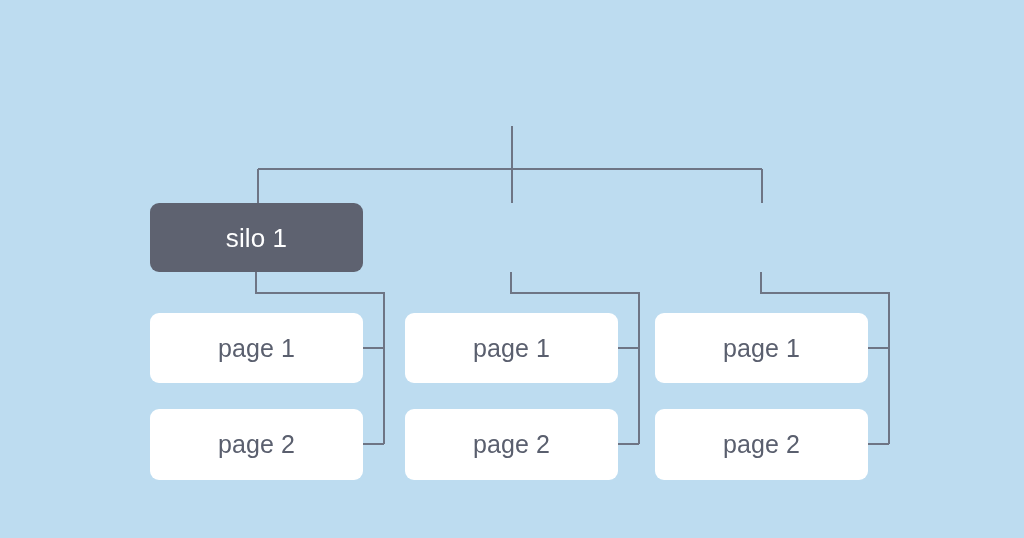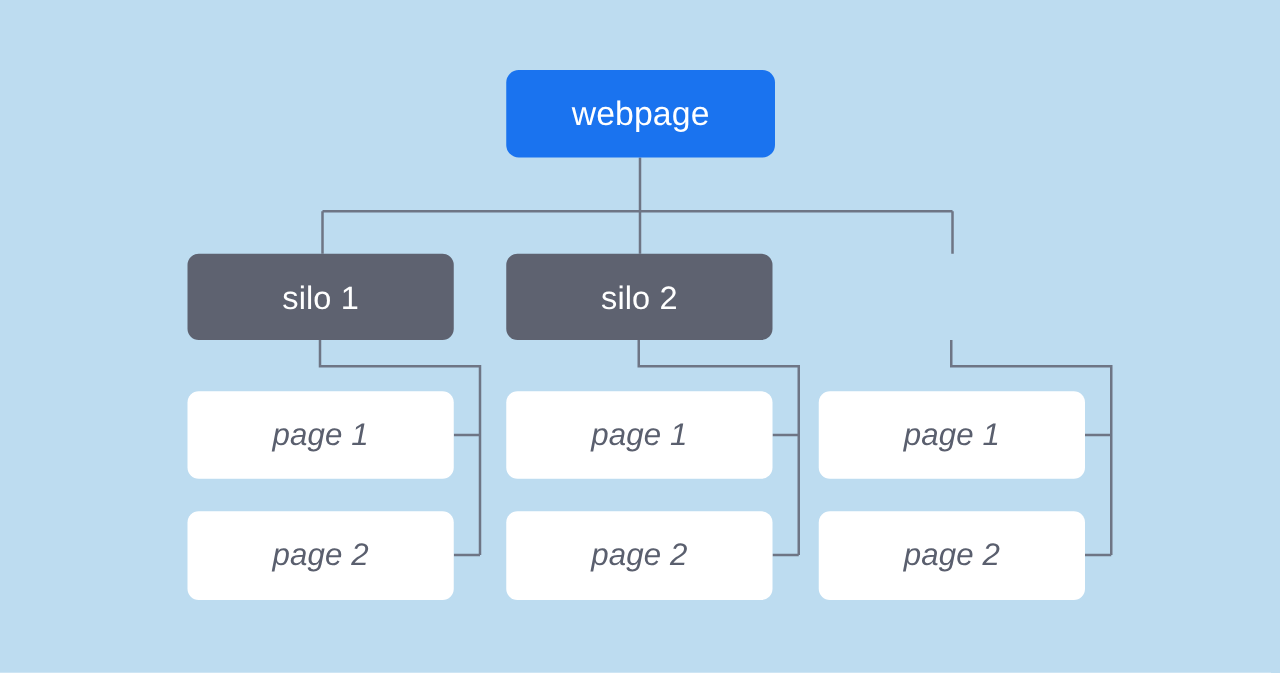--- a/index.html
+++ b/index.html
@@ -60,21 +60,20 @@
     letter-spacing: 0.1px;
   }
   .node-page {
     background: #ffffff;
   }
   .node-page .node-label {
     color: #5a5f6e;
     font-size: 25px;
     font-weight: 400;
     letter-spacing: 0.1px;
-    font-style: italic;
   }
 </style>
 </head>
 <body>
 
 <div id="diagram-canvas">
 
   <svg id="connector-layer" viewBox="0 0 1024 538">
     <g fill="none" stroke="#6e7585" stroke-width="2" stroke-linecap="butt" stroke-linejoin="miter">
       <path d="M512,126 L512,203"></path>
@@ -89,31 +88,25 @@
       <path d="M511,272 L511,293 L639,293 L639,444"></path>
       <path d="M618,348 L639,348"></path>
       <path d="M618,444 L639,444"></path>
 
       <path d="M761,272 L761,293 L889,293 L889,444"></path>
       <path d="M868,348 L889,348"></path>
       <path d="M868,444 L889,444"></path>
     </g>
   </svg>
 
-  <div class="node node-root" style="left:405px; top:56px; width:215px; height:70px;">
-    <span class="node-label">webpage</span>
-  </div>
 
   <div class="node node-silo" style="left:150px; top:203px; width:213px; height:69px;">
     <span class="node-label">silo 1</span>
   </div>
 
-  <div class="node node-silo" style="left:405px; top:203px; width:213px; height:69px;">
-    <span class="node-label">silo 2</span>
-  </div>
 
 
   <div class="node node-page" style="left:150px; top:313px; width:213px; height:70px;">
     <span class="node-label">page 1</span>
   </div>
 
   <div class="node node-page" style="left:150px; top:409px; width:213px; height:71px;">
     <span class="node-label">page 2</span>
   </div>
 

